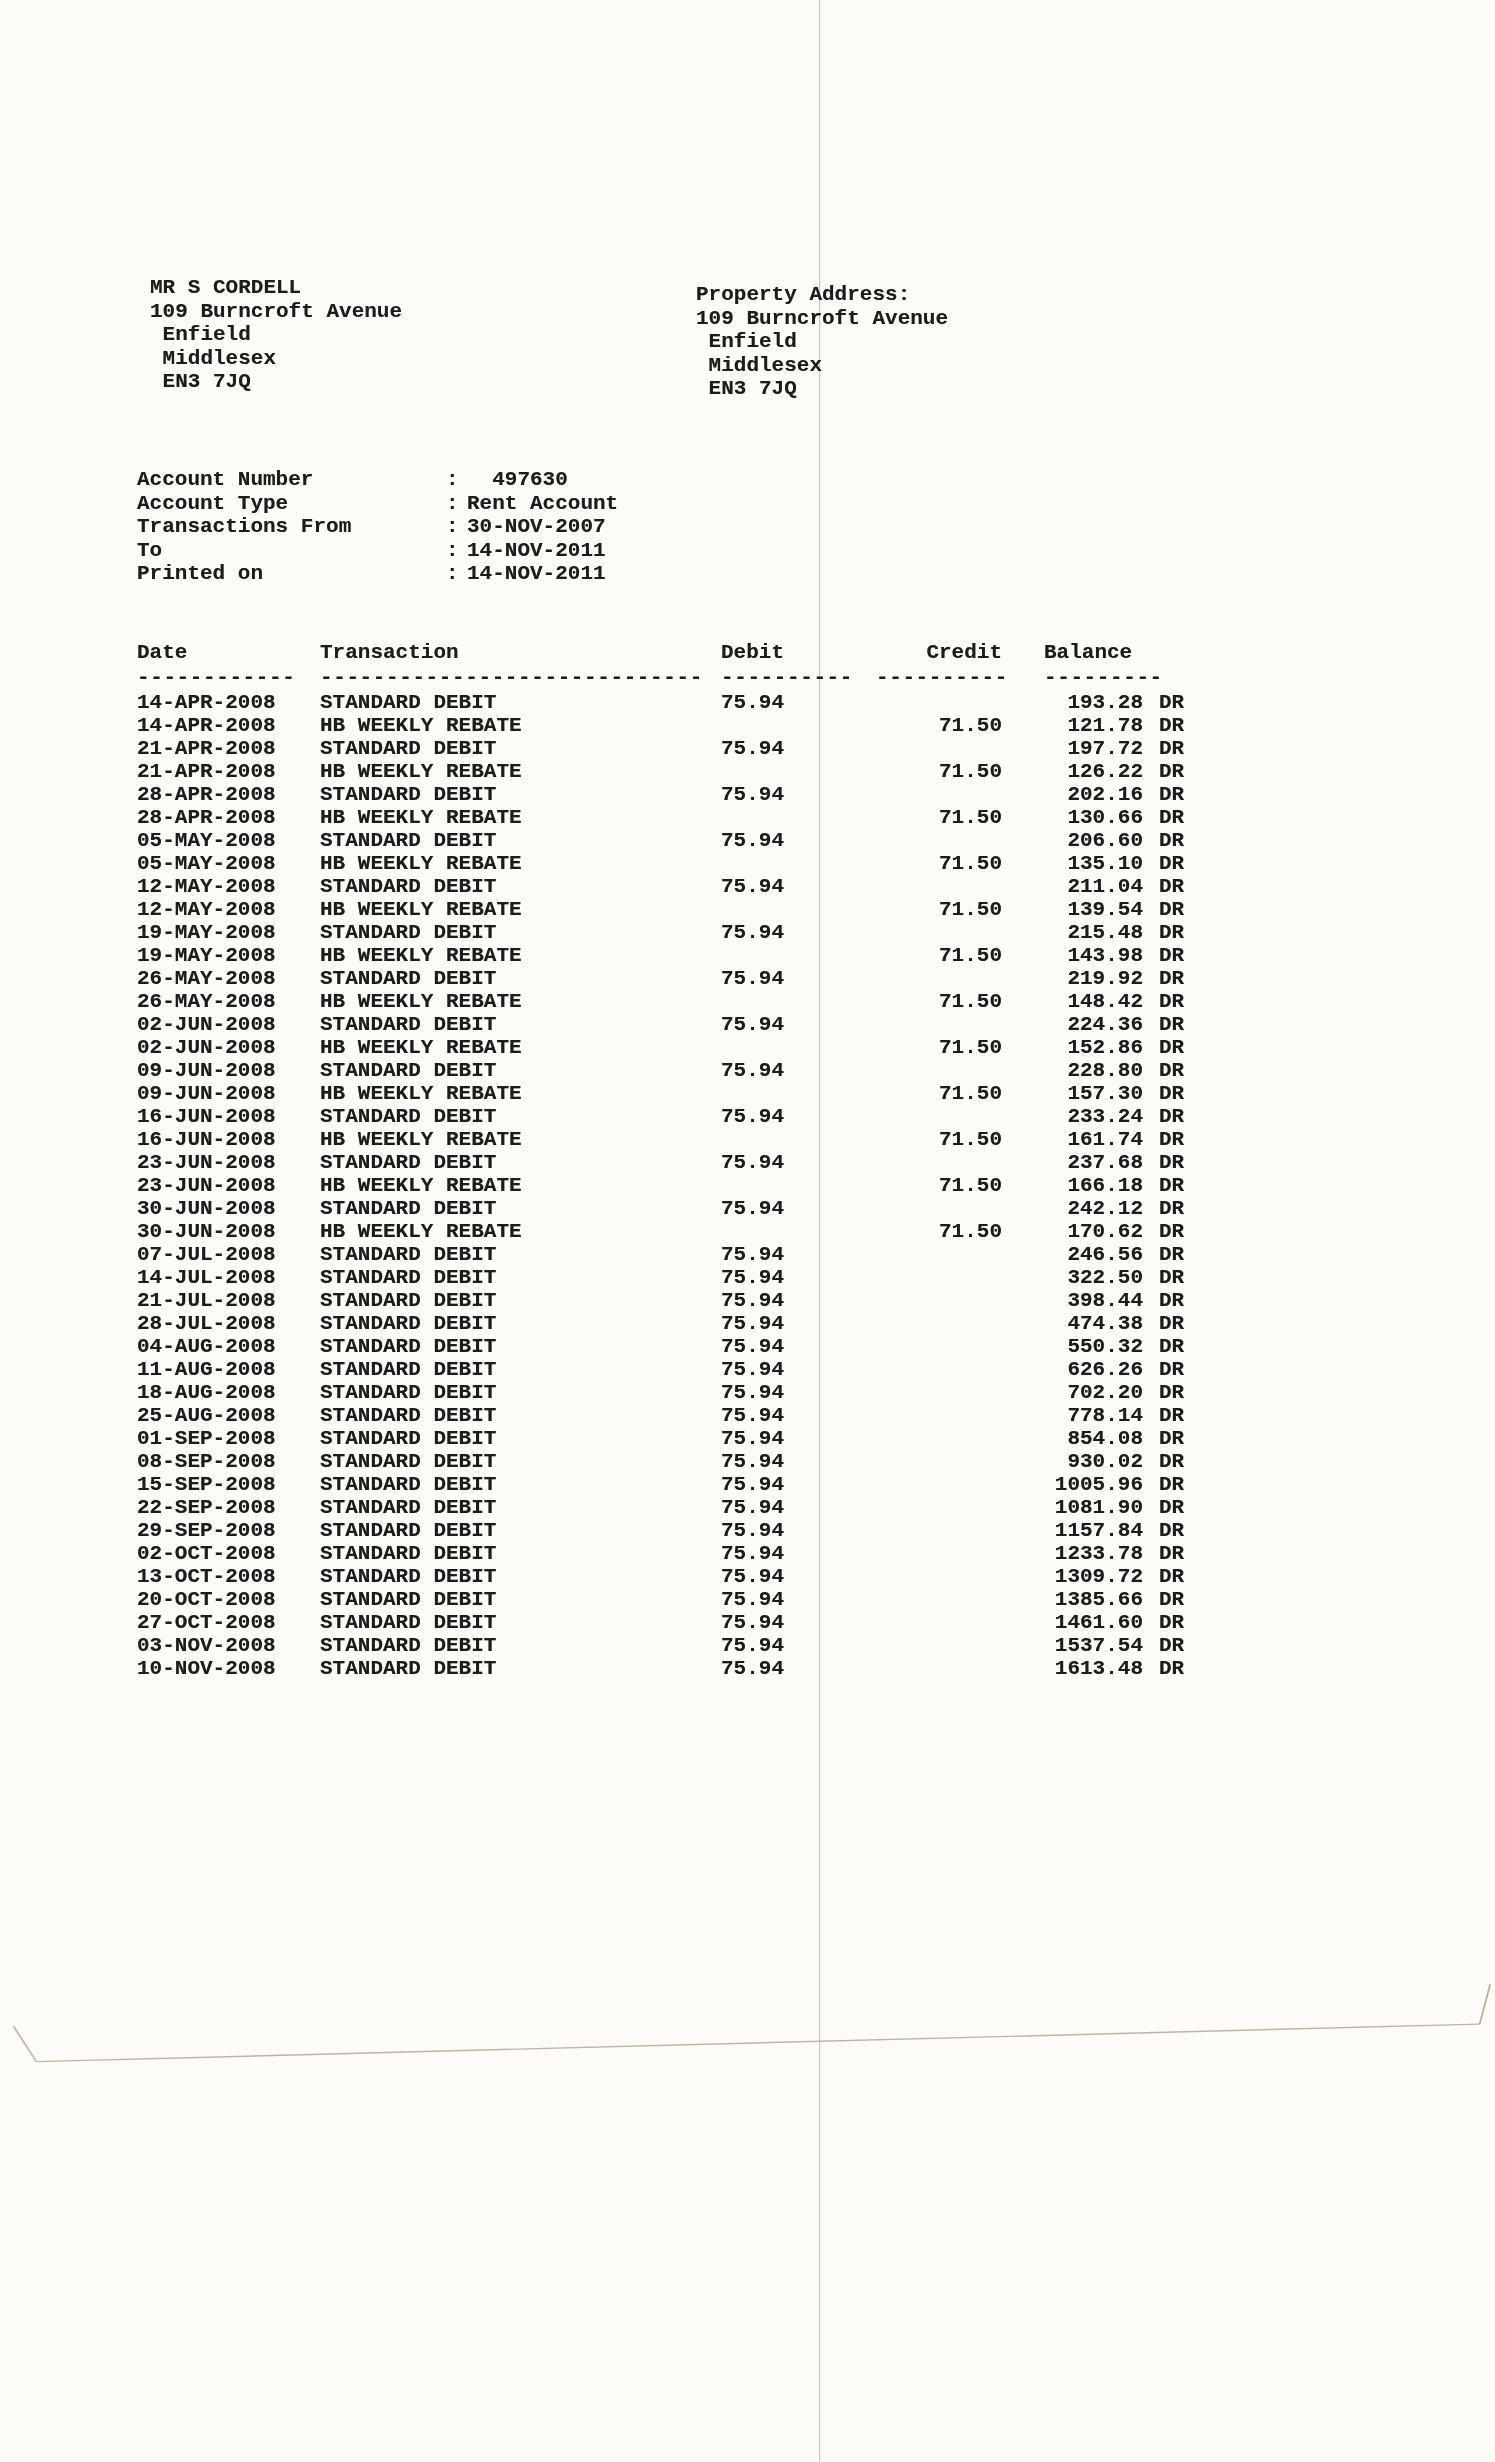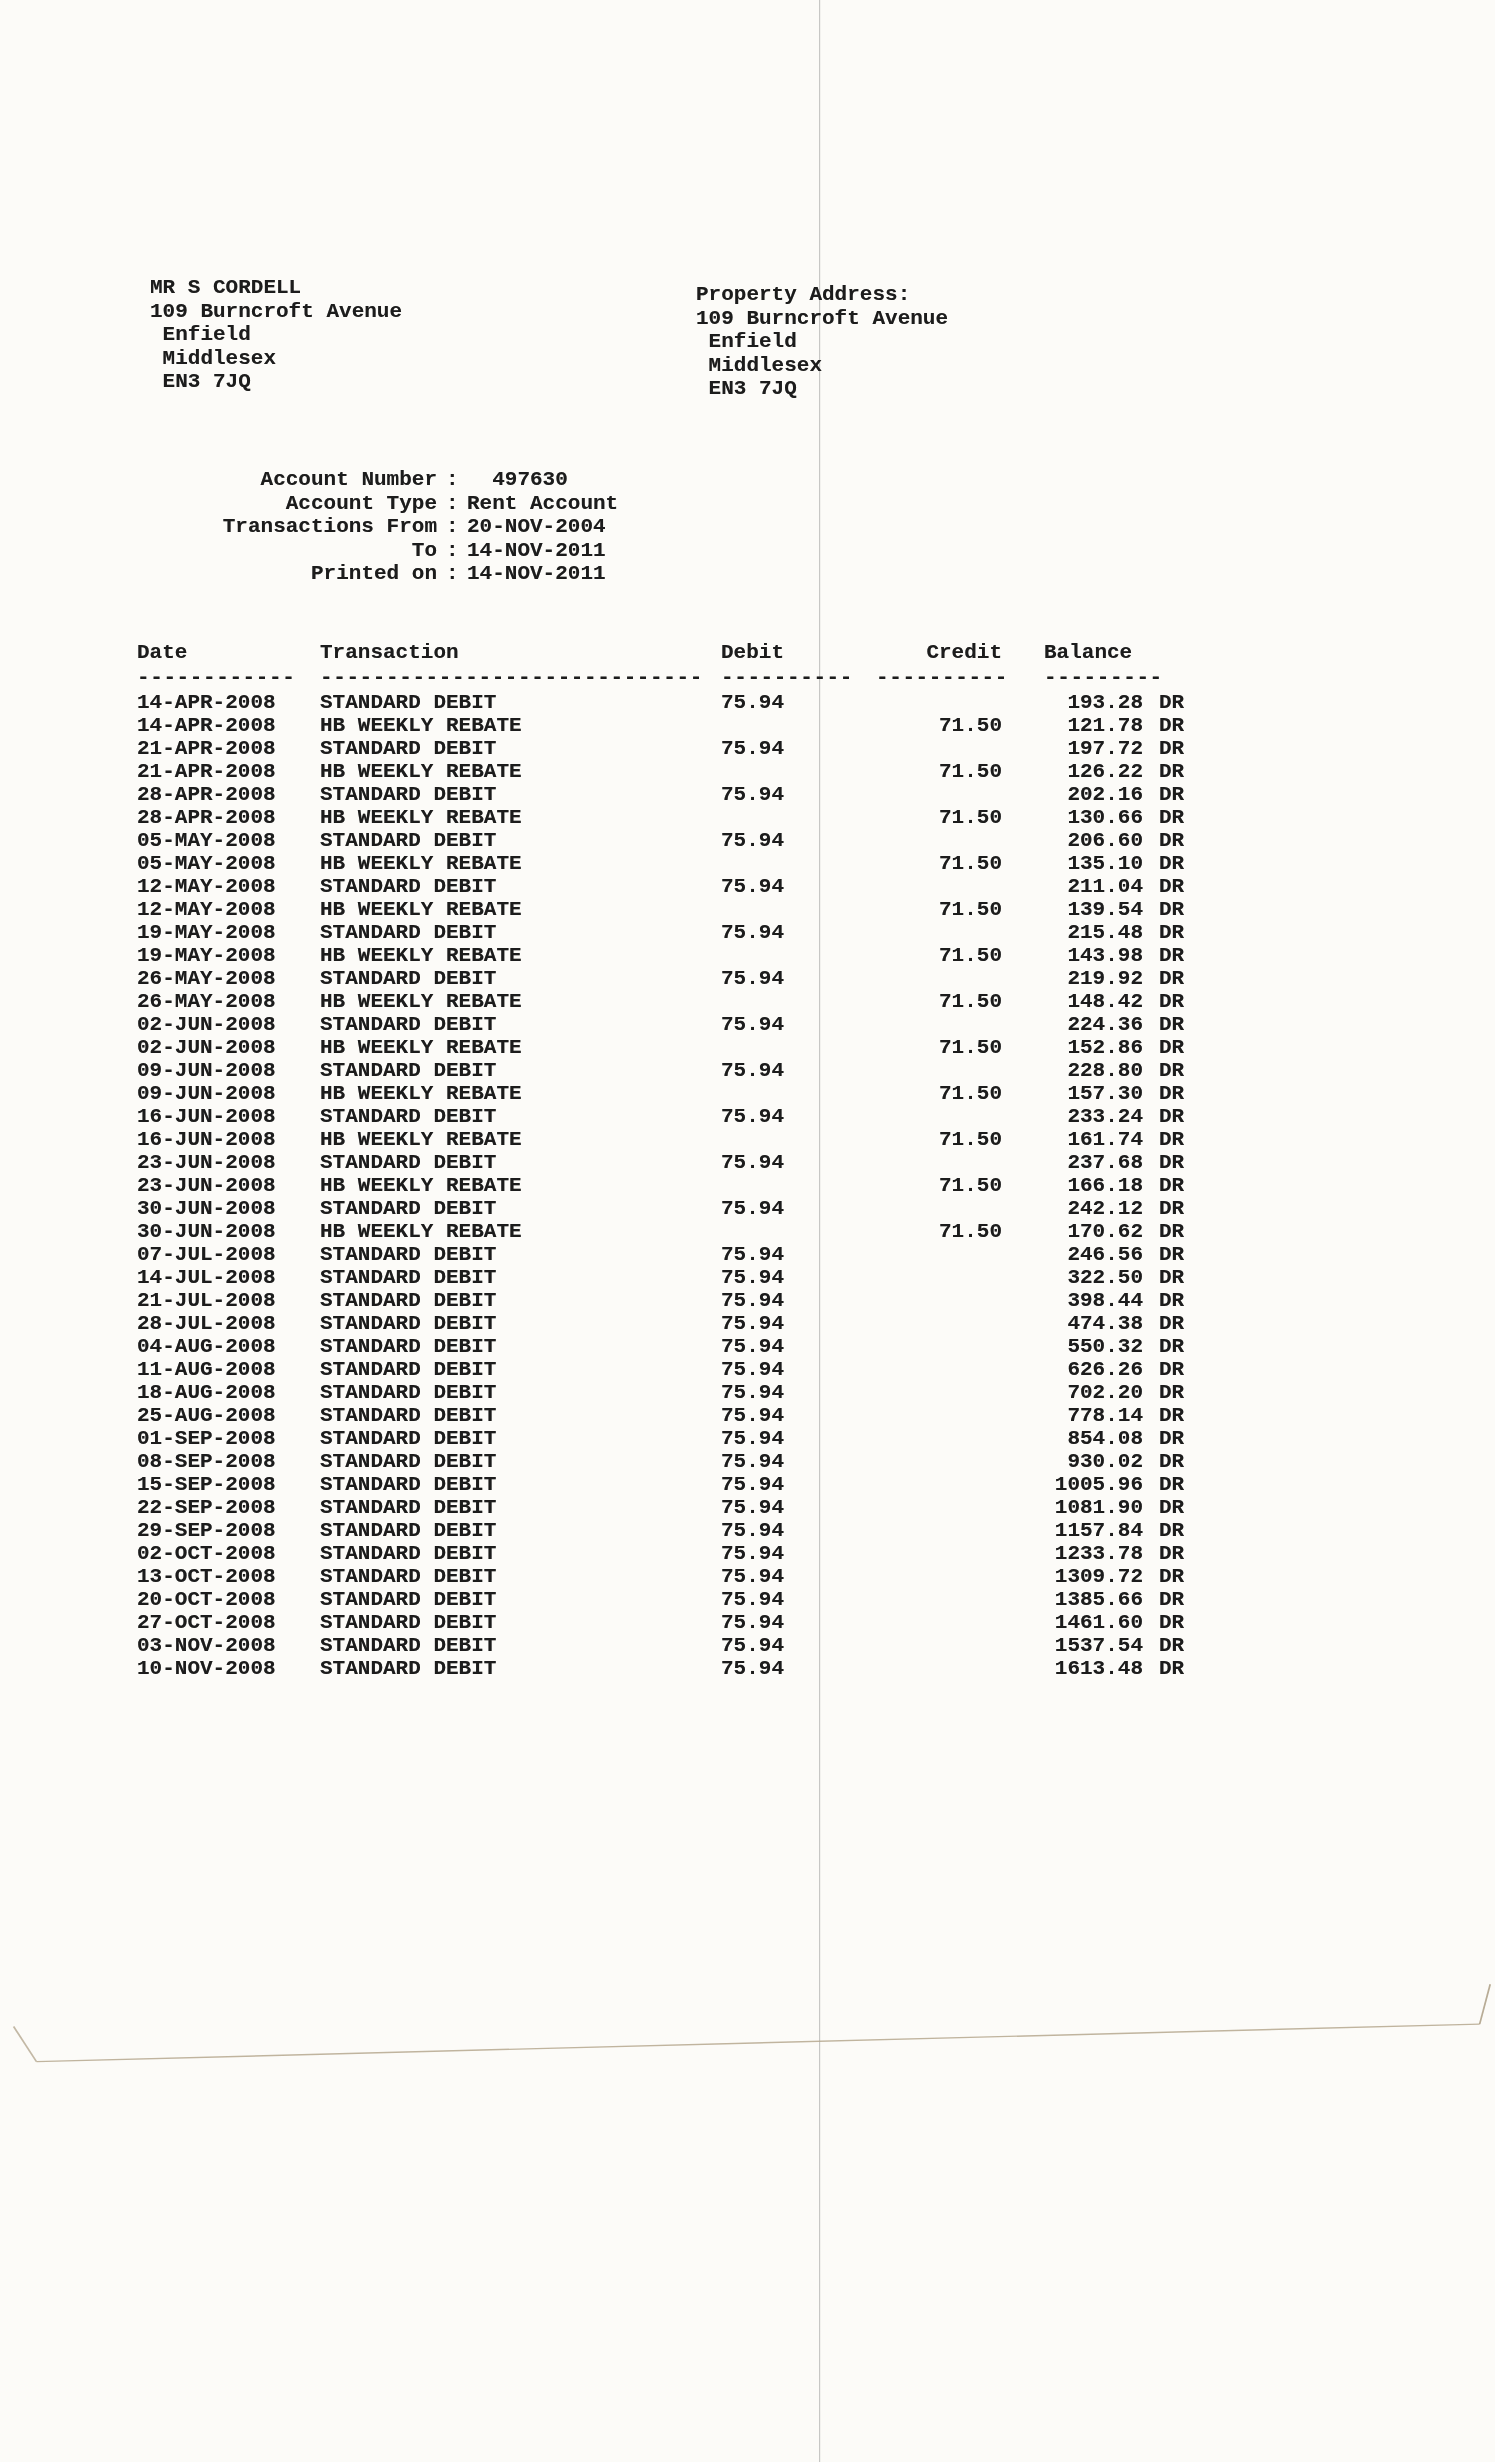--- a/index.html
+++ b/index.html
@@ -29,21 +29,21 @@
 
   
   .addr-block { position: absolute; }
   .addr-line { height: 23.5px; line-height: 23.5px; white-space: pre; }
   #recipient-block { left: 150px; top: 276px; }
   #property-block  { left: 696px; top: 283px; }
 
   
   #account-block { position: absolute; left: 0; top: 468px; width: 1495px; }
   .acct-row { position: relative; height: 23.5px; line-height: 23.5px; }
-  .acct-label { position: absolute; left: 137px; width: 300px; text-align: right; white-space: pre; }
+  .acct-label { position: absolute; left: 137px; width: 300px; text-align: left; white-space: pre; }
   .acct-colon { position: absolute; left: 446px; white-space: pre; }
   .acct-value { position: absolute; left: 467px; white-space: pre; }
 
   
   #balance-line { position: absolute; left: 0; top: 604px; width: 1495px; height: 23.5px; line-height: 23.5px; }
   .bal-label  { left: 641px; }
   .bal-date   { left: 823px; }
   .bal-amount { left: 1049px; width: 215px; text-align: right; }
 
   
@@ -100,21 +100,21 @@
         <span class="acct-value">  497630</span>
       </div>
       <div class="acct-row">
         <span class="acct-label">Account Type</span>
         <span class="acct-colon">:</span>
         <span class="acct-value">Rent Account</span>
       </div>
       <div class="acct-row">
         <span class="acct-label">Transactions From</span>
         <span class="acct-colon">:</span>
-        <span class="acct-value">20-NOV-2004</span>
+        <span class="acct-value">30-NOV-2007</span>
       </div>
       <div class="acct-row">
         <span class="acct-label">To</span>
         <span class="acct-colon">:</span>
         <span class="acct-value">14-NOV-2011</span>
       </div>
       <div class="acct-row">
         <span class="acct-label">Printed on</span>
         <span class="acct-colon">:</span>
         <span class="acct-value">14-NOV-2011</span>

